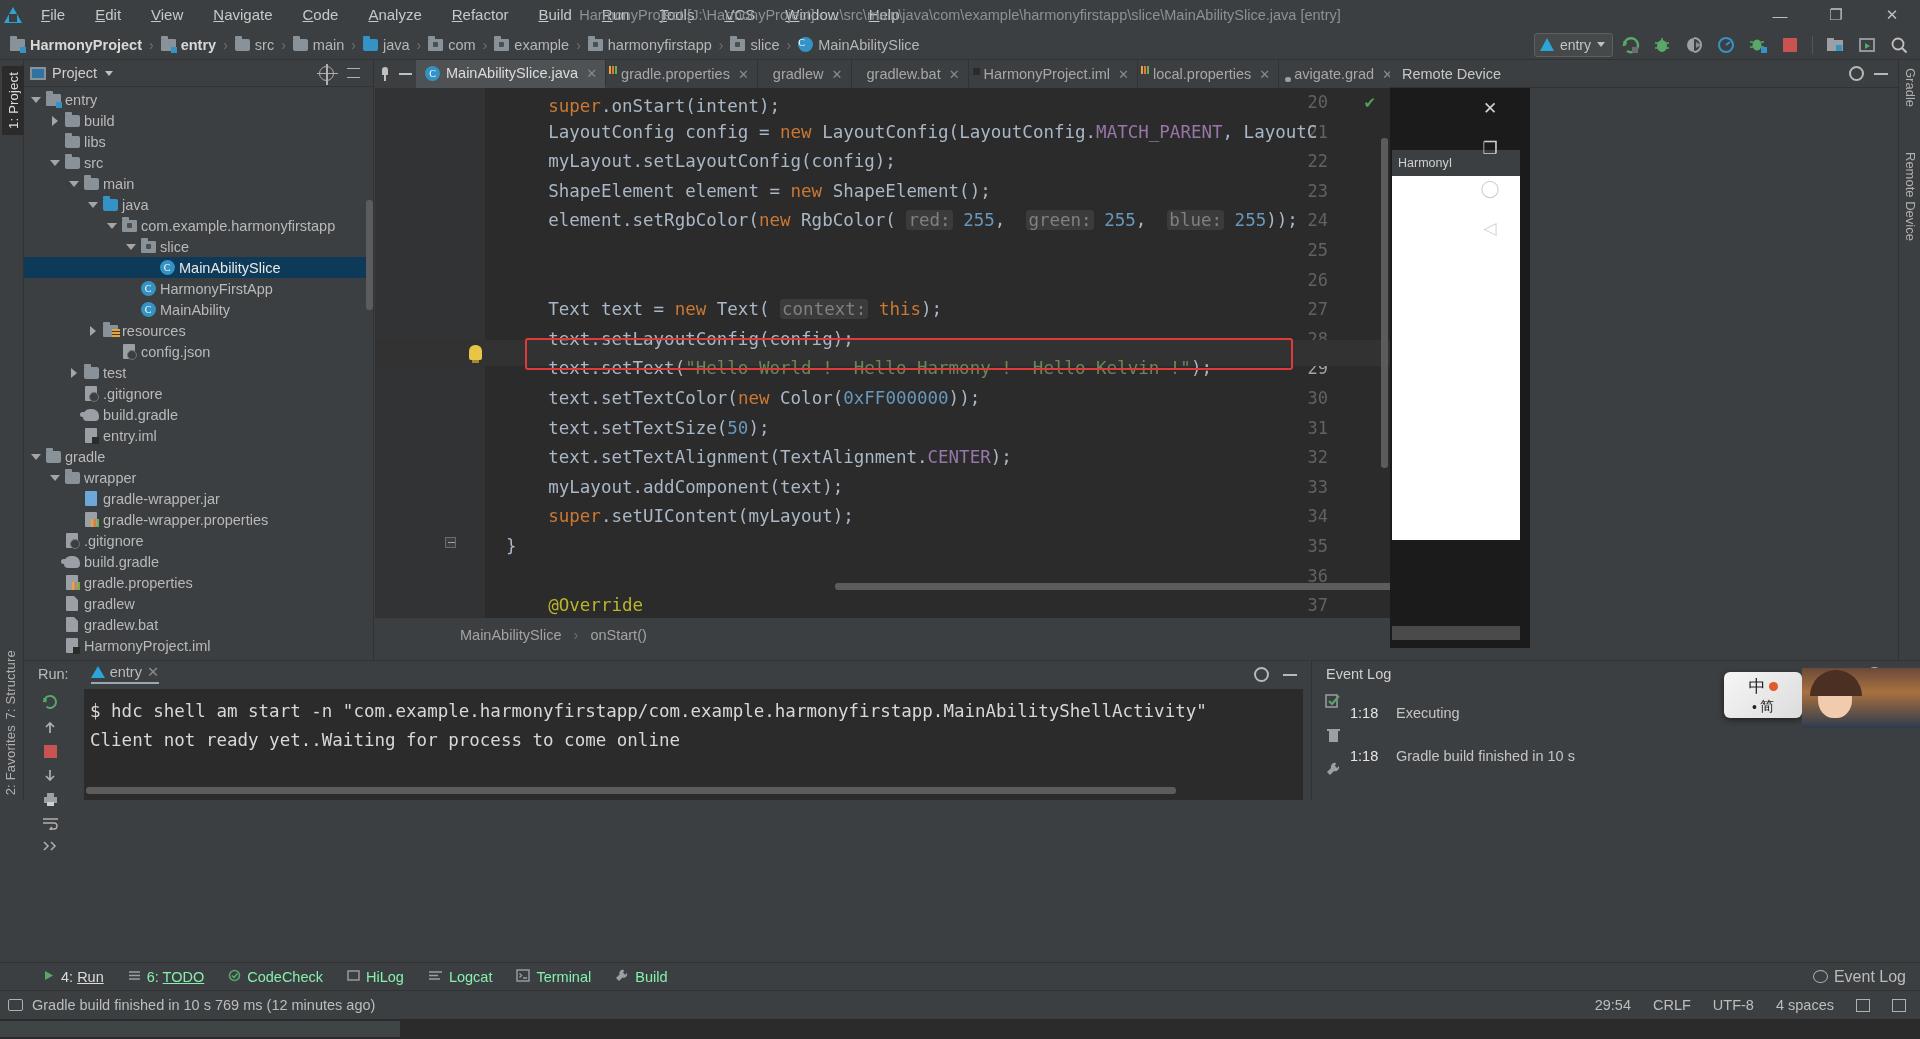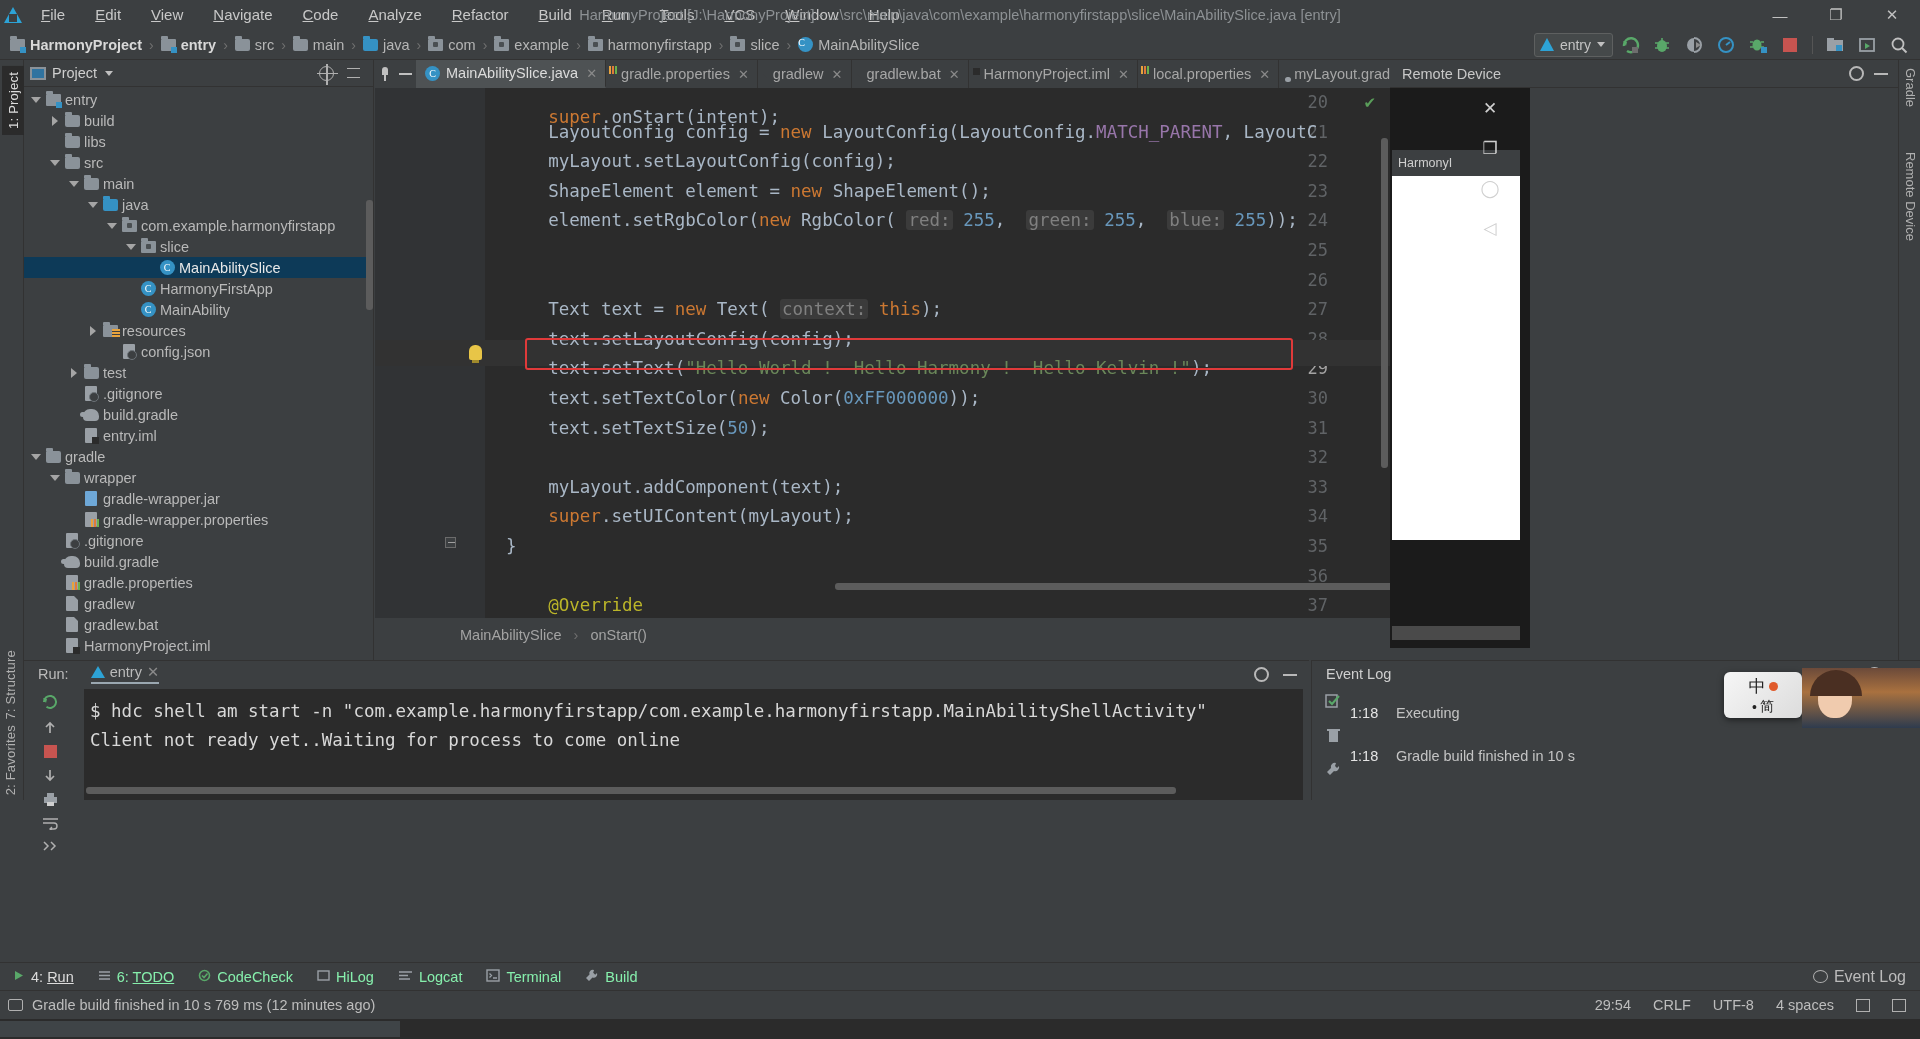--- a/index.html
+++ b/index.html
@@ -718,21 +718,21 @@
           <span>HarmonyProject.iml</span>
           <span class="x">✕</span>
         </div>
         <div class="tab">
           <span><span class="f-props"></span></span>
           <span>local.properties</span>
           <span class="x">✕</span>
         </div>
         <div class="tab">
           <span><span class="f-gradle"></span></span>
-          <span>myLayout.grad</span>
+          <span>avigate.grad</span>
           <span class="x">✕</span>
         </div>
       </div>
     <div class="tab-overflow">
       <span style="display:inline-block;width:11px;height:9px;background:repeating-linear-gradient(to bottom,#b0b0b0 0 2px,transparent 2px 4px);"></span>
       <span>+3</span>
     </div>
   </div>
 
   <div class="editor">
@@ -754,31 +754,32 @@
         <div class="ln" style="top: 388.8px;">33</div>
         <div class="ln" style="top: 418.4px;">34</div>
         <div class="ln" style="top: 448px;">35</div>
         <div class="ln" style="top: 477.6px;">36</div>
         <div class="ln" style="top: 507.2px;">37</div>
       </div>
     <div class="cur-line-bg" style="top:252px;"></div>
     <div class="bulb" style="left:94px; top:257px;"></div>
     <div class="fold-box" style="left:70px; top:449px;"></div>
     <div id="codelines" class="codearea">
-        <div class="cl" style="top: 19px;">      <span class="k">super</span>.onStart(intent);</div>
+        <div class="cl" style="top: 8px;">      <span class="k">super</span>.onStart(intent);</div>
         <div class="cl" style="top: 33.6px;">      LayoutConfig config = <span class="k">new</span> LayoutConfig(LayoutConfig.<span class="st">MATCH_PARENT</span>, LayoutC</div>
         <div class="cl" style="top: 63.2px;">      myLayout.setLayoutConfig(config);</div>
         <div class="cl" style="top: 92.8px;">      ShapeElement element = <span class="k">new</span> ShapeElement();</div>
         <div class="cl" style="top: 122.4px;">      element.setRgbColor(<span class="k">new</span> RgbColor( <span class="hint">red:</span> <span class="n">255</span>,  <span class="hint">green:</span> <span class="n">255</span>,  <span class="hint">blue:</span> <span class="n">255</span>));</div>
         <div class="cl" style="top: 181.6px;"></div>
         <div class="cl" style="top: 211.2px;">      Text text = <span class="k">new</span> Text( <span class="hint">context:</span> <span class="k">this</span>);</div>
         <div class="cl" style="top: 240.8px;">      text.setLayoutConfig(config);</div>
         <div class="cl" style="top: 270.4px;">      text.setText(<span class="s">"Hello World !  Hello Harmony !  Hello Kelvin !"</span>);</div>
         <div class="cl" style="top: 300px;">      text.setTextColor(<span class="k">new</span> Color(<span class="n">0xFF000000</span>));</div>
         <div class="cl" style="top: 329.6px;">      text.setTextSize(<span class="n">50</span>);</div>
+        <div class="cl" style="top: 359.2px;">      text.setTextAlignment(TextAlignment.<span class="st">CENTER</span>);</div>
         <div class="cl" style="top: 388.8px;">      myLayout.addComponent(text);</div>
         <div class="cl" style="top: 418.4px;">      <span class="k">super</span>.setUIContent(myLayout);</div>
         <div class="cl" style="top: 448px;">  }</div>
         <div class="cl" style="top: 477.6px;"></div>
         <div class="cl" style="top: 507.2px;">      <span class="an">@Override</span></div>
       </div>
     <div class="redbox" style="left:150px; top:250px; width:768px; height:32px;"></div>
     <div class="check-ok">✔</div>
     <div class="vscroll"></div>
     <div class="hscroll"></div>
@@ -921,21 +922,21 @@
         <span class="dot"></span>
       </div>
     <div class="r2">
         <span>•</span>
         <span>简</span>
       </div>
   </div>
   <div class="avatar"></div>
 
   <div class="bottombar">
-    <div id="btabs" style="display:flex;align-items:center;">
+    <div id="btabs" style="display:flex;align-items:center;padding-left:30px;">
         <div class="bt active">
           <span><svg width="13" height="13" viewBox="0 0 13 13">
               <path d="M3 2l8 4.5L3 11z" fill="#59a869"></path>
             </svg></span>
           <span>4: <u>Run</u></span>
         </div>
         <div class="bt">
           <span><svg width="13" height="13" viewBox="0 0 13 13">
               <path d="M1 3h11M1 6.5h11M1 10h11" stroke="#9aa0a6" stroke-width="1.6"></path>
             </svg></span>

